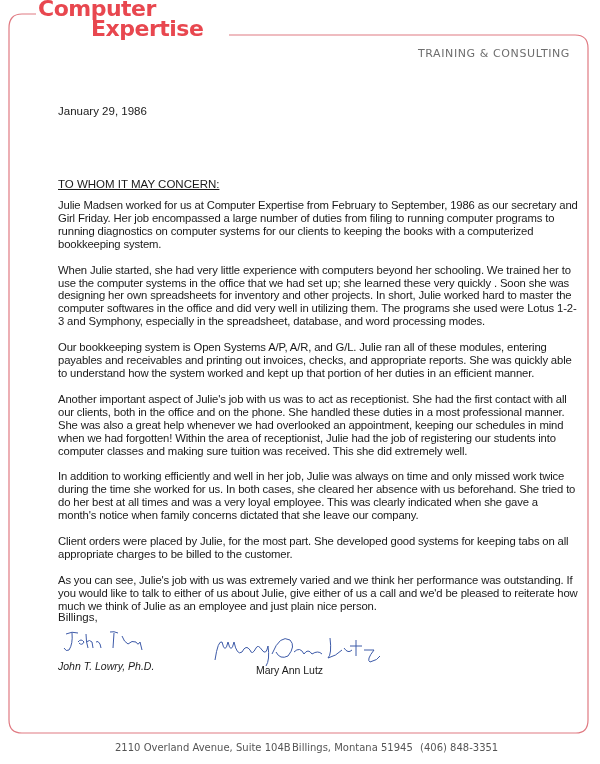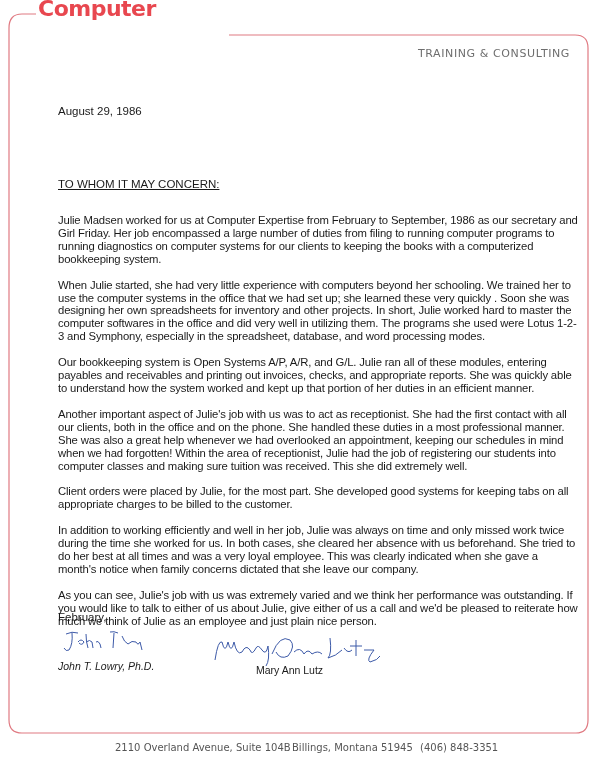--- a/index.html
+++ b/index.html
@@ -4,58 +4,59 @@
 <style>
   html, body { margin: 0; padding: 0; background: #ffffff; }
   body { width: 600px; height: 764px; position: relative; overflow: hidden; font-family: "Liberation Sans", sans-serif; color: #1a1a1a; }
   .frame { position: absolute; left: 0; top: 0; width: 600px; height: 764px; }
   .logo { position: absolute; left: 38px; top: -2px; color: #e8474f; font-family: "DejaVu Sans", sans-serif; font-weight: bold; line-height: 1; letter-spacing: -0.5px; }
   .logo .l1 { display: block; font-size: 22px; }
   .logo .l2 { display: block; font-size: 22px; margin-left: 53px; margin-top: -2px; }
   .tagline { position: absolute; right: 30px; top: 47px; font-size: 11px; color: #6e6e6e; letter-spacing: 0.6px; font-family: "DejaVu Sans", sans-serif; font-weight: normal; }
   .date { position: absolute; left: 58px; top: 105px; font-size: 11.5px; }
   .salutation { position: absolute; left: 58px; top: 178px; font-size: 11.5px; text-decoration: underline; }
-  .body { position: absolute; left: 58px; top: 199px; width: 520px; font-size: 11.3px; line-height: 12.9px; letter-spacing: -0.15px; margin-top: 15px; }
+  .body { position: absolute; left: 58px; top: 199px; width: 520px; font-size: 11.3px; line-height: 12.9px; letter-spacing: -0.15px; }
   .body p { margin: 0 0 13px 0; }
   .closing { position: absolute; left: 58px; top: 611px; font-size: 11.5px; }
   .sig1 { position: absolute; left: 58px; top: 628px; width: 90px; height: 28px; }
   .sig2 { position: absolute; left: 210px; top: 630px; width: 180px; height: 40px; }
   .name1 { position: absolute; left: 58px; top: 660px; font-size: 10.5px; font-style: italic; }
   .name2 { position: absolute; left: 228px; top: 664px; font-size: 10.5px; padding-left: 28px; }
   .footer { position: absolute; top: 742px; left: 0; width: 600px; font-size: 10px; color: #555; font-family: "DejaVu Sans", sans-serif; }
   .footer span { position: absolute; white-space: nowrap; }
 </style>
 </head>
 <body>
 
 <svg class="frame" viewBox="0 0 600 764" width="600" height="764">
   <path d="M36 14 L22 14 Q9 14 9 28 L9 720 Q9 733 22 733 L576 733 Q588 733 588 720 L588 48 Q588 35 575 35 L229 35" fill="none" stroke="#e07a82" stroke-width="1.2"></path>
 </svg>
 
 <div class="logo">
   <span class="l1">Computer</span>
+  <span class="l2">Expertise</span>
 </div>
 
 <div class="tagline">TRAINING &amp; CONSULTING</div>
 
-<div class="date">August 29, 1986</div>
+<div class="date">January 29, 1986</div>
 
 <div class="salutation">TO WHOM  IT MAY CONCERN:</div>
 
 <div class="body">
   <p>Julie Madsen worked for us at Computer Expertise from February  to September, 1986 as our secretary and Girl Friday.  Her job encompassed a large number of duties from filing to running computer programs to running diagnostics on computer systems for our clients to keeping the books with a computerized bookkeeping system.</p>
   <p>When Julie started, she had very little experience with computers beyond her schooling.  We trained her to use the computer systems in the office that we had set up; she learned these very quickly .  Soon she was designing her own spreadsheets for inventory  and other projects.  In short, Julie worked hard to master the computer softwares in the office and did very well in utilizing them.  The programs she used were Lotus 1-2-3 and Symphony, especially in the spreadsheet, database, and word processing modes.</p>
   <p>Our bookkeeping system is Open Systems A/P, A/R, and G/L.  Julie ran all of these modules, entering payables and receivables and printing out invoices, checks, and appropriate reports.  She was quickly able to understand how  the system worked and kept up that portion of her duties in an efficient manner.</p>
   <p>Another important aspect of Julie's job with us was to act as receptionist.  She had the first contact with all our clients, both in the office and on the phone.  She handled these duties in a most professional manner. She was also a great help whenever we had overlooked an appointment, keeping our schedules in mind when we had forgotten!   Within the area of receptionist, Julie had the job of registering our students into computer classes and making sure tuition was received.   This she did extremely well.</p>
+  <p>In addition to working efficiently and well in her job, Julie was always on time and only missed work twice during the time she worked for us.  In both cases, she cleared her absence with us beforehand.  She tried to do her best at all times and was a very loyal employee.  This was clearly indicated when she gave a month's notice when family concerns dictated that she leave our company.</p>
   <p>Client orders were placed by Julie, for the most part.  She developed good systems for keeping tabs on all appropriate charges to be billed to the customer.</p>
-  <p>In addition to working efficiently and well in her job, Julie was always on time and only missed work twice during the time she worked for us.  In both cases, she cleared her absence with us beforehand.  She tried to do her best at all times and was a very loyal employee.  This was clearly indicated when she gave a month's notice when family concerns dictated that she leave our company.</p>
   <p>As you can see, Julie's job with us was extremely varied and we think her performance was outstanding.  If you would like to talk to either of us about Julie, give either of us a call and we'd be pleased to reiterate how much we think of Julie as an employee and just plain nice person.</p>
 </div>
 
-<div class="closing">February,</div>
+<div class="closing">Billings,</div>
 
 <svg class="sig1" viewBox="0 0 90 28">
   <path d="M8 6 Q14 3 20 5 M14 5 Q15 16 11 22 Q8 24 6 20 M20 14 Q23 10 26 14 Q24 18 21 15 M28 6 Q28 14 30 20 M28 14 Q32 11 34 14 L35 20 M38 14 Q40 12 42 16 L43 20 M52 4 Q56 3 60 5 M56 5 L55 20 M64 8 Q66 14 70 16 Q74 12 78 14 Q80 18 82 14 L84 22" fill="none" stroke="#3d5aa8" stroke-width="1"></path>
 </svg>
 
 <svg class="sig2" viewBox="0 0 180 40">
   <path d="M5 30 Q8 10 12 12 Q15 25 18 12 Q21 25 24 12 Q27 26 32 22 Q36 14 40 20 Q42 26 46 18 Q48 14 52 20 Q56 26 58 16 Q60 30 56 36 M62 24 Q70 4 80 10 Q86 16 78 26 Q70 30 66 22 M84 22 Q90 16 94 24 Q98 18 102 24 Q108 20 112 24 M120 8 Q122 24 118 28 Q126 26 132 20 M134 18 Q138 24 142 20 M146 10 L146 26 M140 16 L152 16 M154 20 L164 20 Q156 30 160 32 Q168 30 170 26" fill="none" stroke="#3d5aa8" stroke-width="1"></path>
 </svg>
 
 <div class="name1">John T. Lowry, Ph.D.</div>

